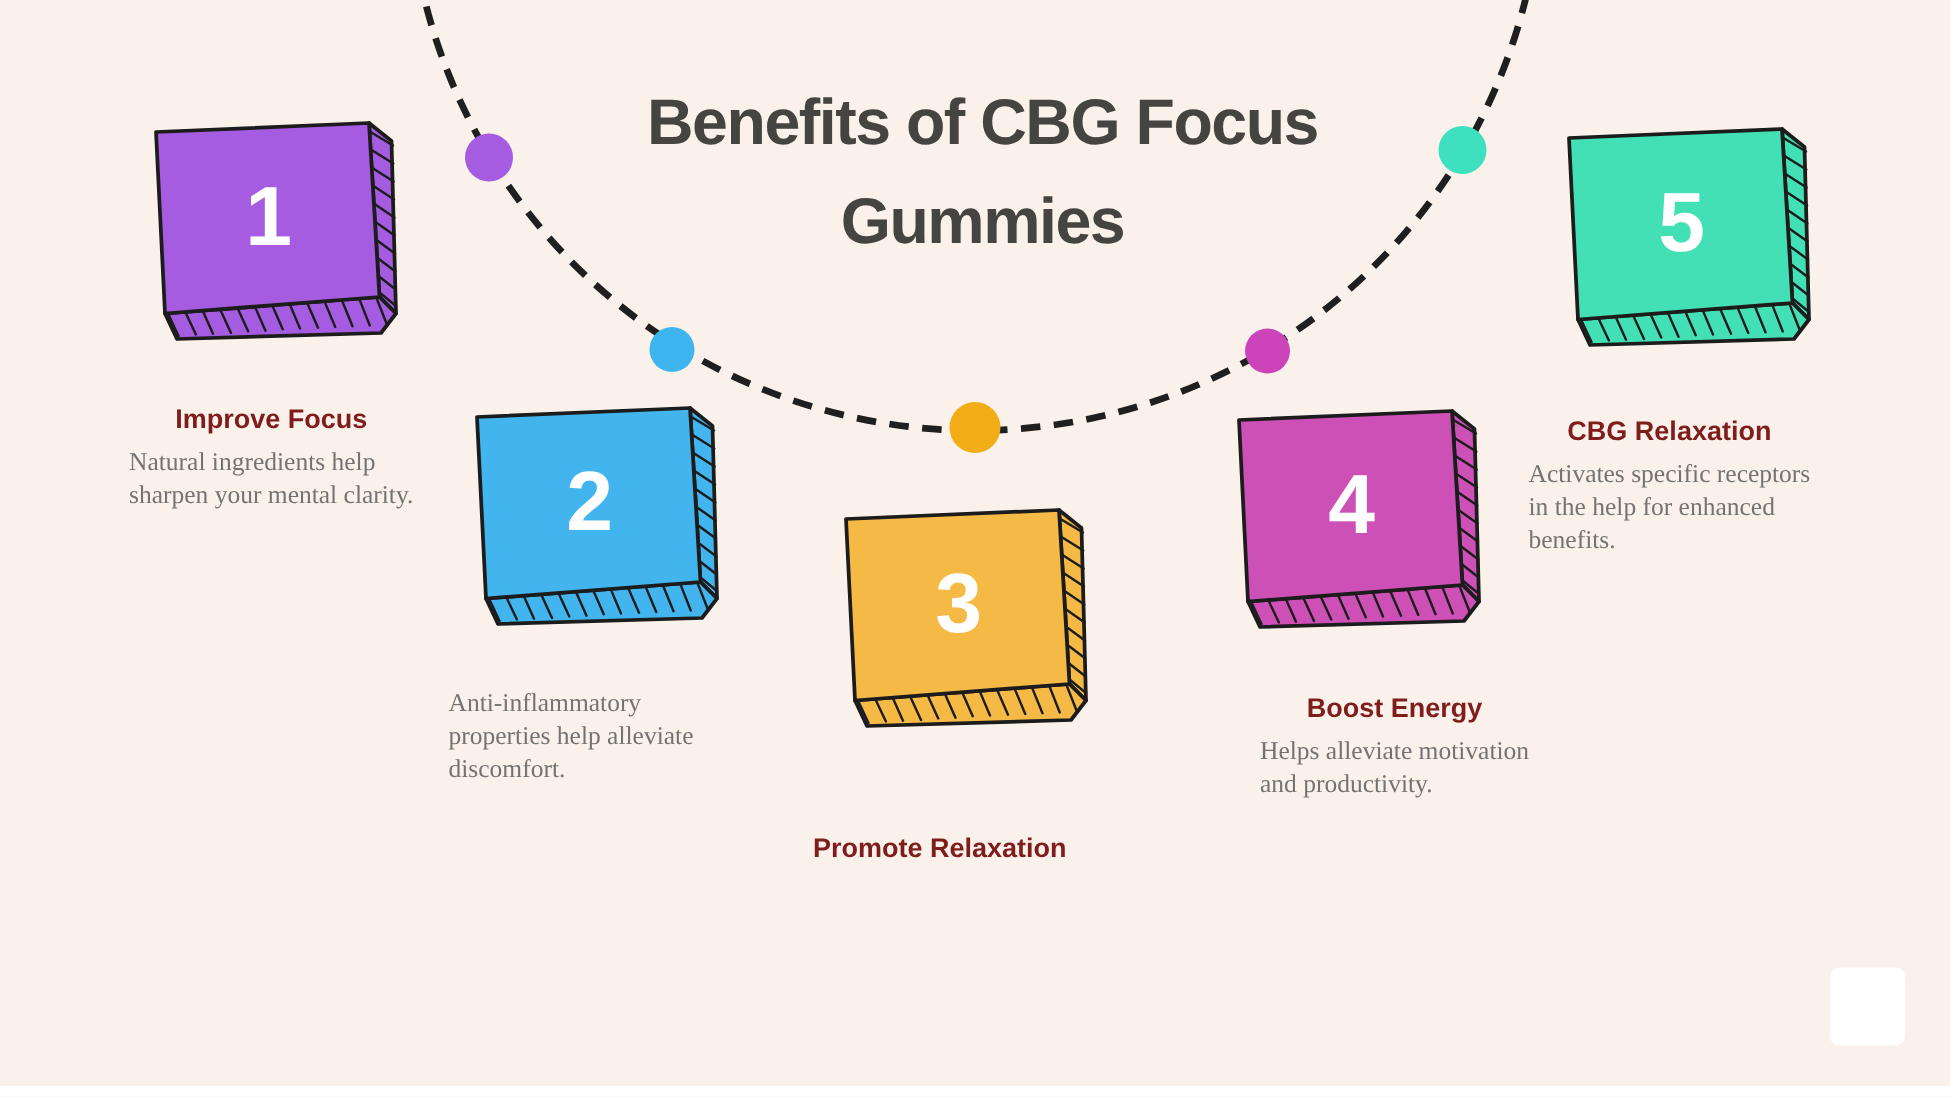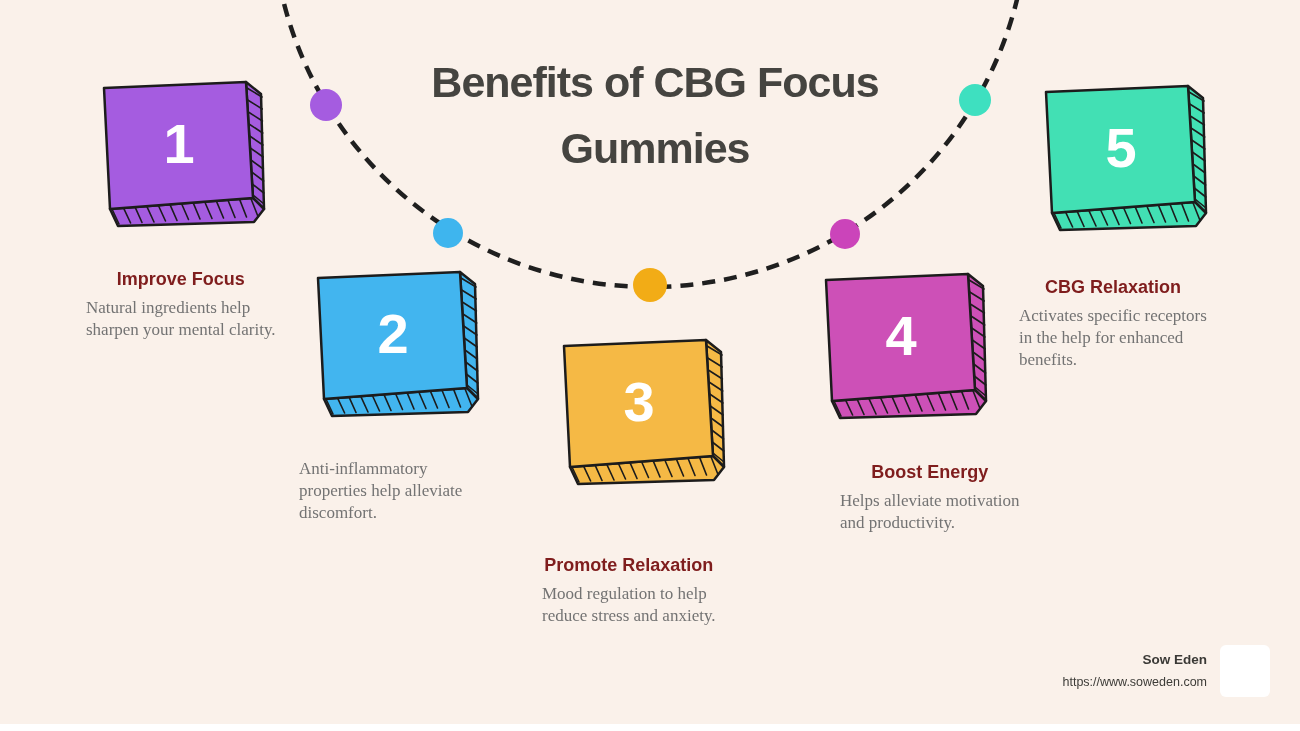--- a/index.html
+++ b/index.html
@@ -111,36 +111,30 @@
     <p>Natural ingredients help
 sharpen your mental clarity.</p>
   </div>
   <div class="benefit" style="left:299px; top:458px;">
     <p>Anti-inflammatory
 properties help alleviate
 discomfort.</p>
   </div>
   <div class="benefit" style="left:542px; top:555px;">
     <h3>Promote Relaxation</h3>
-    <p>Mood regulation to help
-reduce stress and anxiety.</p>
   </div>
   <div class="benefit" style="left:804px; top:462px;margin-left:36px;">
     <h3>Boost Energy</h3>
     <p>Helps alleviate motivation
 and productivity.</p>
   </div>
   <div class="benefit" style="left:1019px; top:277px;">
     <h3>CBG Relaxation</h3>
     <p>Activates specific receptors
 in the help for enhanced
 benefits.</p>
   </div>
 
-  <div class="footer">
-    <div class="brand">Sow Eden</div>
-    <div class="url">https://www.soweden.com</div>
-  </div>
   <div class="logo-box"></div>
 
   <div class="bottom-strip"></div>
 
 </div>
 
 </body></html>

